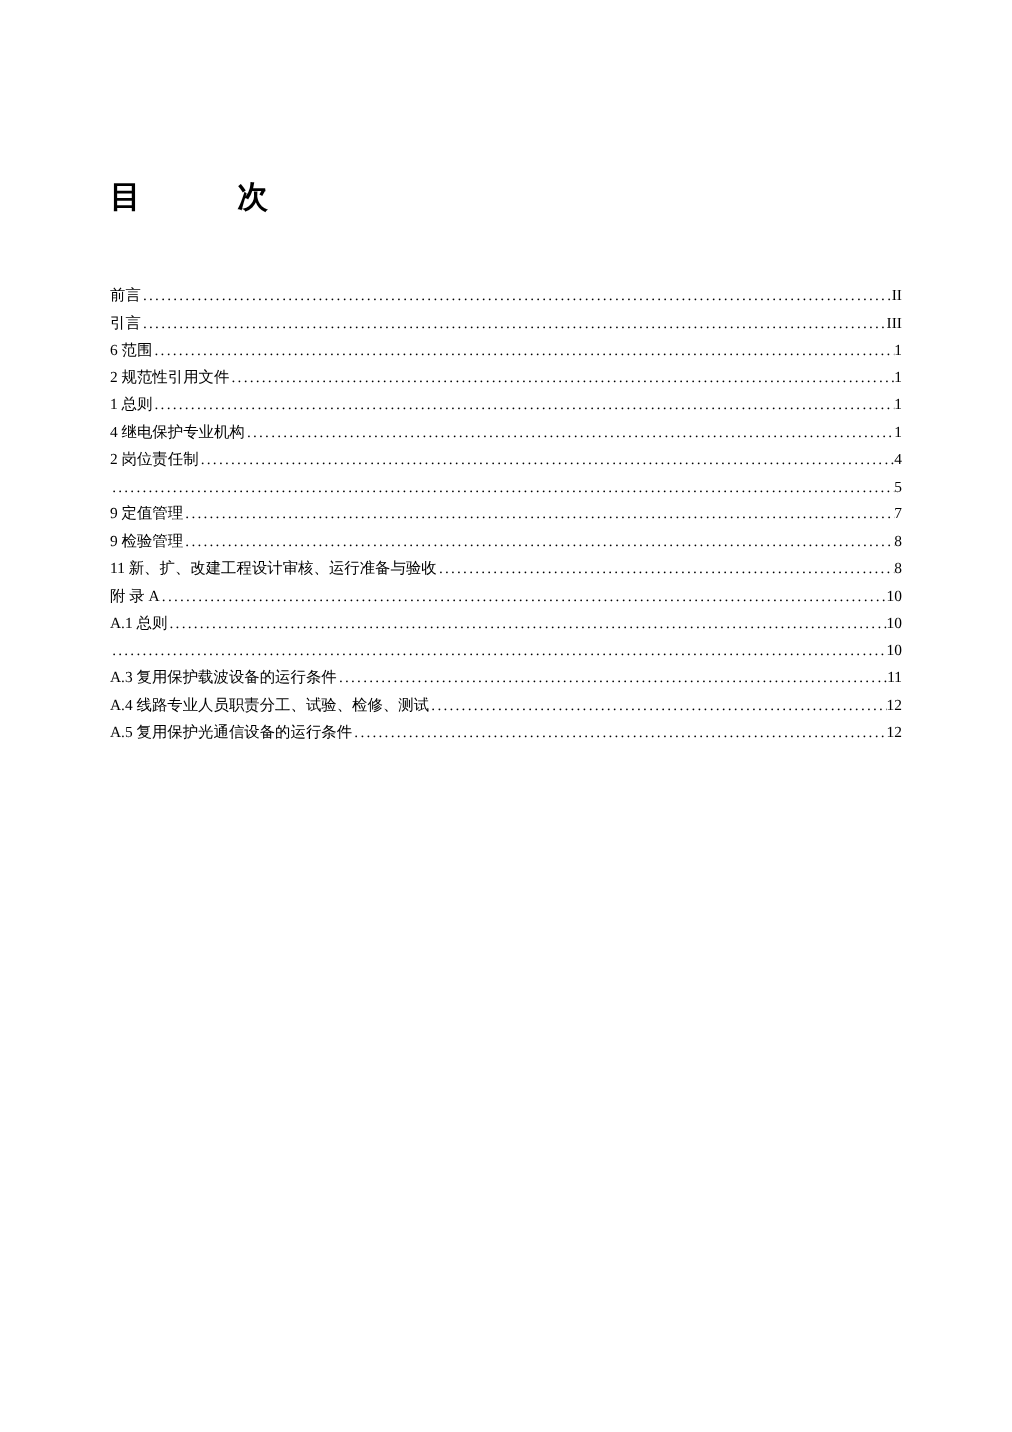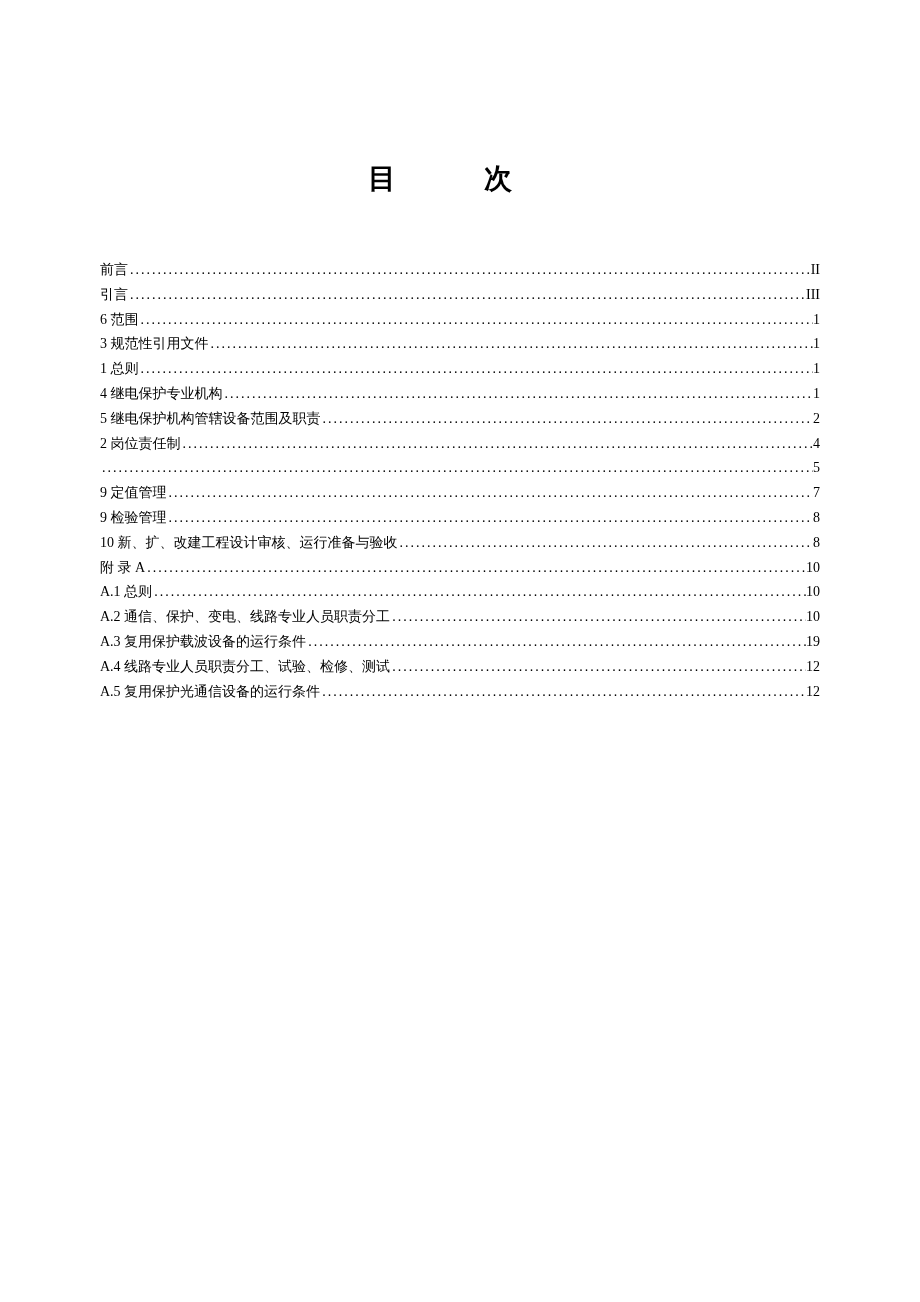--- a/index.html
+++ b/index.html
@@ -13,21 +13,21 @@
       height: 1302px;
       font-family: "SimSun", "宋体", serif;
       position: relative;
     }
     .page {
       padding: 160px 100px 0 100px;
     }
     .title {
       font-size: 28px;
       font-weight: bold;
-      text-align: center;
+      text-align: left;
       letter-spacing: 40px;
       margin-bottom: 60px;
       font-family: "SimHei", "黑体", sans-serif;
     }
     .toc {
       font-size: 14px;
       line-height: 1.7;
       color: #000;
     }
     .toc-entry {
@@ -68,38 +68,33 @@
         <span class="toc-label">引言</span>
         <span class="toc-dots"></span>
         <span class="toc-page">III</span>
       </div>
       <div class="toc-entry">
         <span class="toc-label">6 范围</span>
         <span class="toc-dots"></span>
         <span class="toc-page">1</span>
       </div>
       <div class="toc-entry">
-        <span class="toc-label">3 规范性引用文件</span>
+        <span class="toc-label">2 规范性引用文件</span>
         <span class="toc-dots"></span>
         <span class="toc-page">1</span>
       </div>
       <div class="toc-entry">
         <span class="toc-label">1 总则</span>
         <span class="toc-dots"></span>
         <span class="toc-page">1</span>
       </div>
       <div class="toc-entry">
         <span class="toc-label">4 继电保护专业机构</span>
         <span class="toc-dots"></span>
         <span class="toc-page">1</span>
-      </div>
-      <div class="toc-entry">
-        <span class="toc-label">5 继电保护机构管辖设备范围及职责</span>
-        <span class="toc-dots"></span>
-        <span class="toc-page">2</span>
       </div>
       <div class="toc-entry">
         <span class="toc-label">2 岗位责任制</span>
         <span class="toc-dots"></span>
         <span class="toc-page">4</span>
       </div>
       <div class="toc-entry">
         <span class="toc-dots"></span>
         <span class="toc-page">5</span>
       </div>
@@ -107,43 +102,42 @@
         <span class="toc-label">9 定值管理</span>
         <span class="toc-dots"></span>
         <span class="toc-page">7</span>
       </div>
       <div class="toc-entry">
         <span class="toc-label">9 检验管理</span>
         <span class="toc-dots"></span>
         <span class="toc-page">8</span>
       </div>
       <div class="toc-entry">
-        <span class="toc-label">10 新、扩、改建工程设计审核、运行准备与验收</span>
+        <span class="toc-label">11 新、扩、改建工程设计审核、运行准备与验收</span>
         <span class="toc-dots"></span>
         <span class="toc-page">8</span>
       </div>
       <div class="toc-entry">
         <span class="toc-label">附  录  A</span>
         <span class="toc-dots"></span>
         <span class="toc-page">10</span>
       </div>
       <div class="toc-entry">
         <span class="toc-label">A.1 总则</span>
         <span class="toc-dots"></span>
         <span class="toc-page">10</span>
       </div>
       <div class="toc-entry">
-        <span class="toc-label">A.2 通信、保护、变电、线路专业人员职责分工</span>
         <span class="toc-dots"></span>
         <span class="toc-page">10</span>
       </div>
       <div class="toc-entry">
         <span class="toc-label">A.3 复用保护载波设备的运行条件</span>
         <span class="toc-dots"></span>
-        <span class="toc-page">19</span>
+        <span class="toc-page">11</span>
       </div>
       <div class="toc-entry">
         <span class="toc-label">A.4 线路专业人员职责分工、试验、检修、测试</span>
         <span class="toc-dots"></span>
         <span class="toc-page">12</span>
       </div>
       <div class="toc-entry">
         <span class="toc-label">A.5 复用保护光通信设备的运行条件</span>
         <span class="toc-dots"></span>
         <span class="toc-page">12</span>

